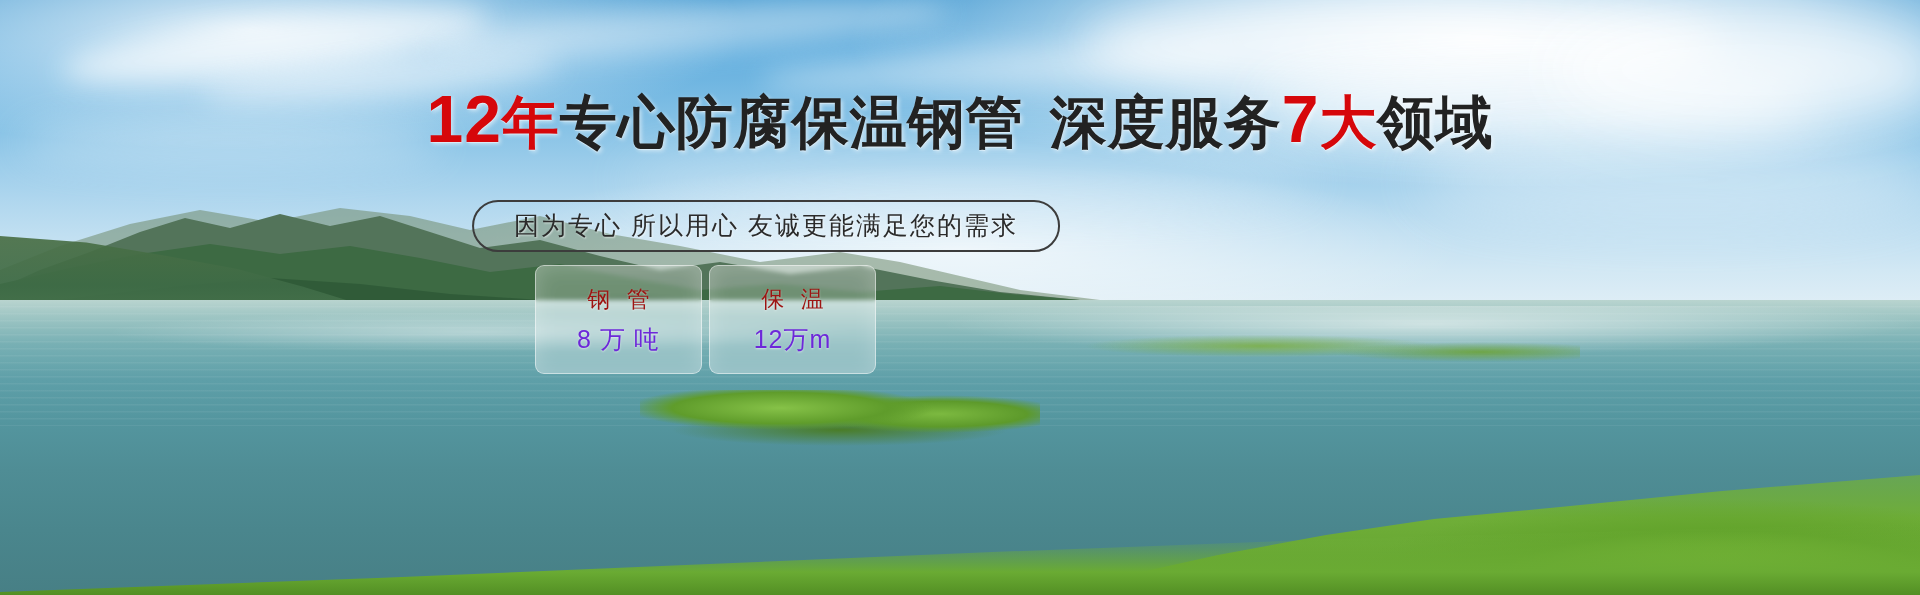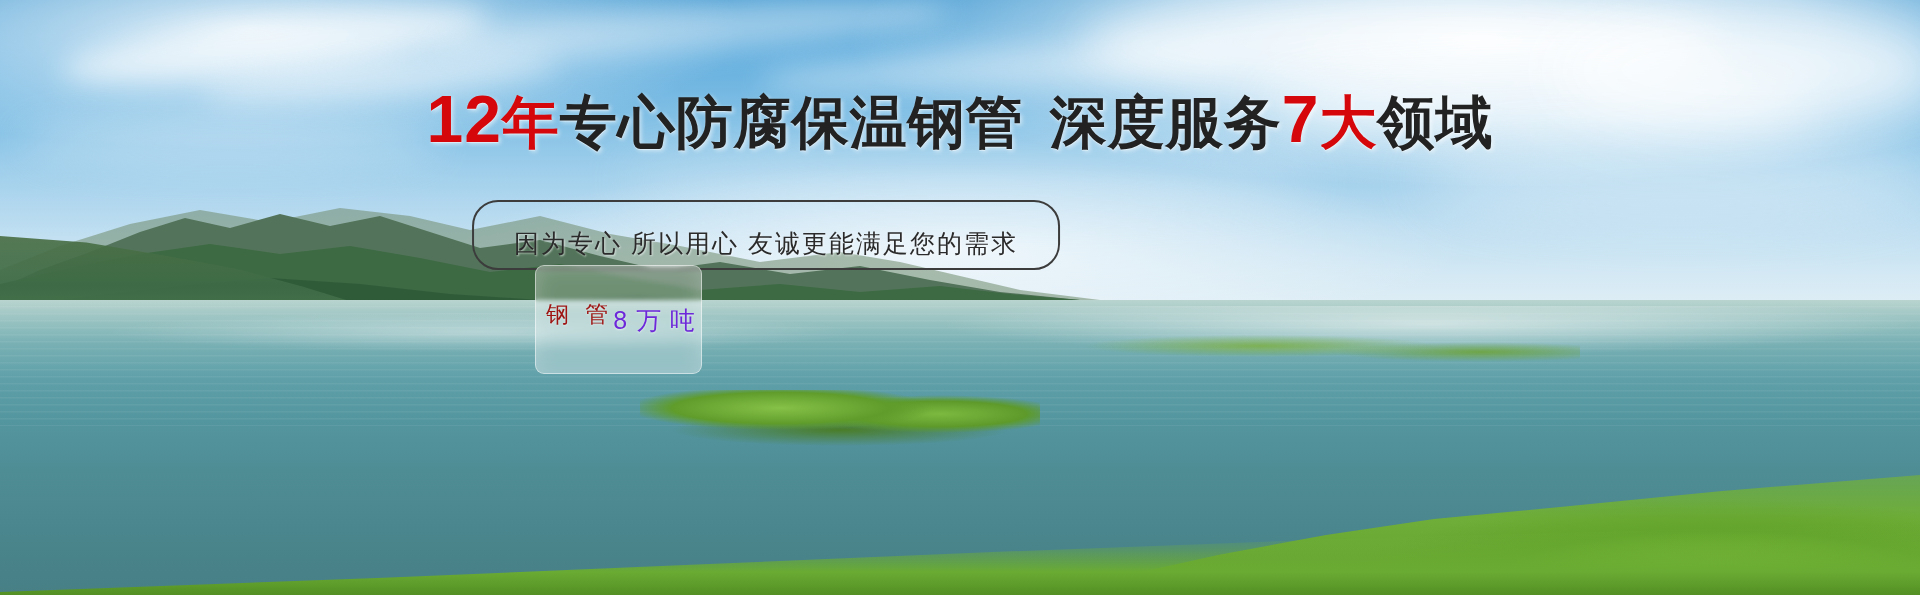--- a/index.html
+++ b/index.html
@@ -167,21 +167,21 @@
   .headline .gap {
     display: inline-block;
     width: 26px;
   }
 
   .subtitle-pill {
     position: absolute;
     left: 50%;
     transform: translateX(-50%);
     top: 200px;
-    padding: 25px 40px 9px 40px;
+    padding: 7px 40px 9px 40px;
     border: 2px solid #3c3c3c;
     border-radius: 26px;
     font-size: 25px;
     line-height: 32px;
     color: #2b2b2b;
     letter-spacing: 2px;
     white-space: nowrap;
     background: transparent;
     text-shadow: 1px 1px 2px rgba(255,255,255,0.6);
   }
@@ -195,21 +195,21 @@
     gap: 7px;
   }
   .card {
     width: 165px;
     height: 107px;
     border-radius: 9px;
     border: 1px solid rgba(255,255,255,0.55);
     background: rgba(255,255,255,0.26);
     backdrop-filter: blur(2px);
     display: flex;
-    flex-direction: row;
+    flex-direction: column;
     align-items: center;
     justify-content: center;
     box-shadow: inset 0 0 22px rgba(255,255,255,0.22);
   }
   .card-title {
     font-size: 23px;
     line-height: 28px;
     color: #9d1412;
     letter-spacing: 5px;
     text-indent: 5px;
@@ -286,17 +286,21 @@
     <div class="subtitle-pill">因为专心 所以用心  友诚更能满足您的需求</div>
 
     <div class="cards">
 
       <div class="card">
         <div class="card-title">钢 管</div>
         <div class="card-value"><span>8 万 吨</span></div>
       </div>
 
 
+      <div class="card">
+        <div class="card-title">保 温</div>
+        <div class="card-value"><span>12万m</span></div>
+      </div>
 
     </div>
 
   </div>
 </div>
 
 </body></html>

